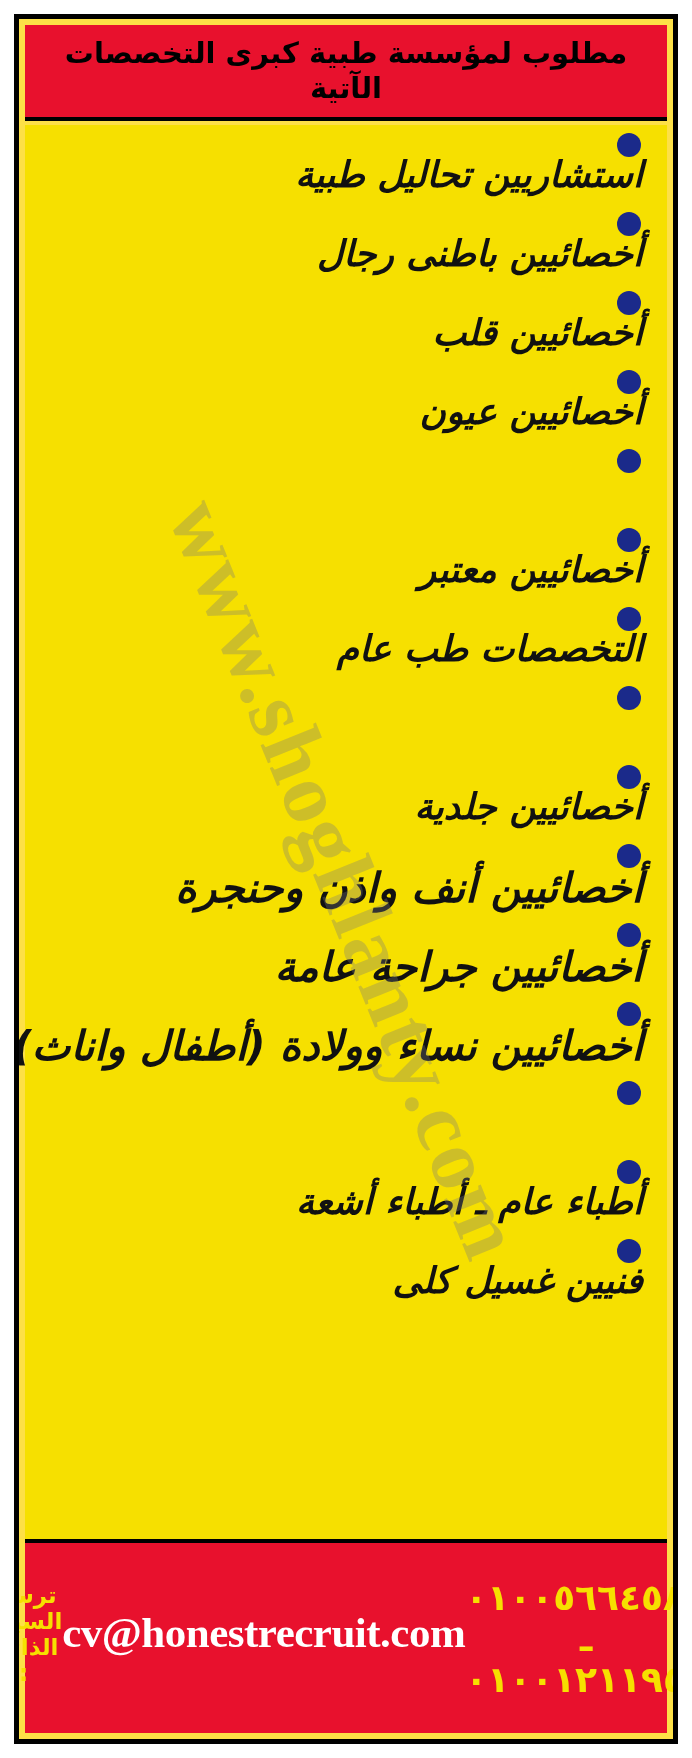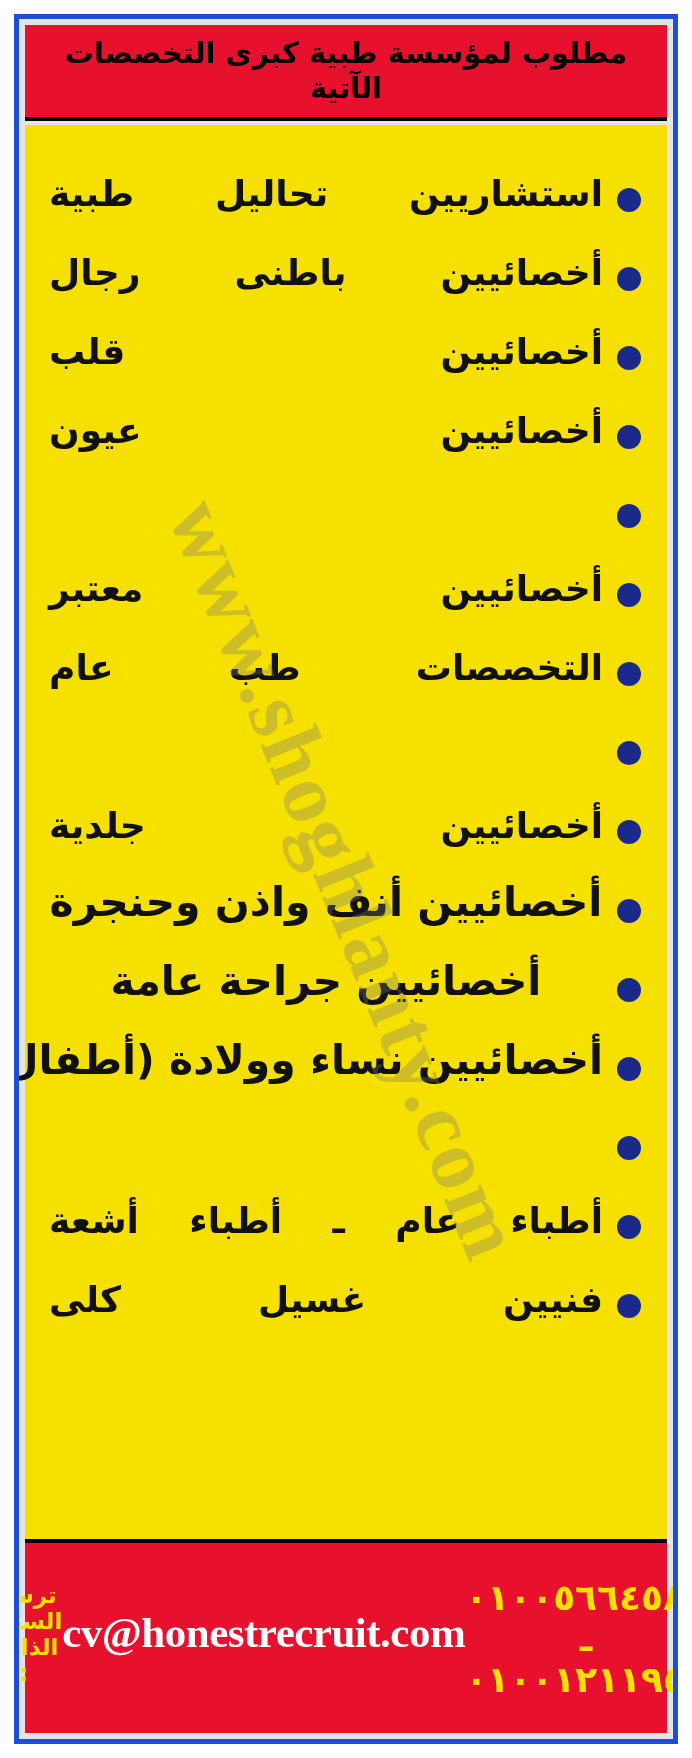--- a/index.html
+++ b/index.html
@@ -23,23 +23,23 @@
     background: #ffffff;
     box-sizing: border-box;
   }
 
   .ad-border {
     position: absolute;
     left: 0;
     top: 0;
     right: 0;
     bottom: 0;
-    border: 5px solid #1d4ed8;
-    box-sizing: border-box;
-    background: #e5e5e5;
+    border: 5px solid #000000;
+    box-sizing: border-box;
+    background: #fde047;
     overflow: hidden;
   }
 
   
   .header {
     position: absolute;
     left: 6px;
     top: 6px;
     right: 6px;
     height: 96px;
@@ -70,24 +70,25 @@
     right: 6px;
     bottom: 200px;
     background: #f6e000;
     padding: 8px 24px 0 24px;
     box-sizing: border-box;
     direction: rtl;
   }
 
   .list-item {
     display: flex;
-    flex-direction: row;
-    align-items: flex-end;
+    flex-direction: column;
+    align-items: flex-start;
     height: 79px;
     direction: rtl;
+    font-style: italic;
   }
   .bullet {
     width: 24px;
     min-width: 24px;
     height: 24px;
     border-radius: 50%;
     background: #1b2a8a;
     margin-left: 14px;
     margin-right: 2px;
   }

